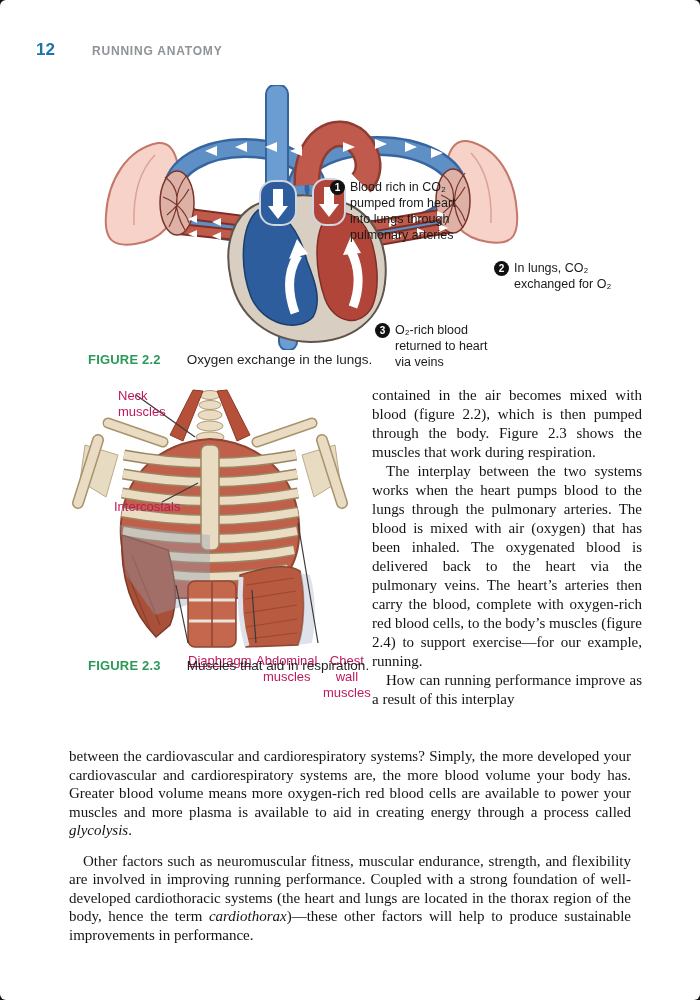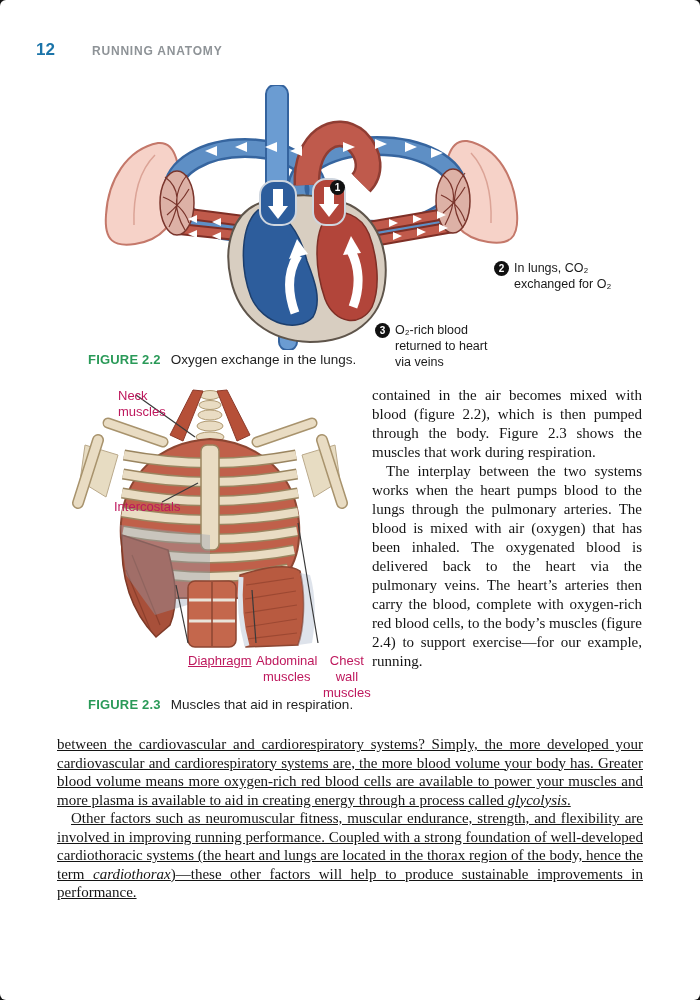--- a/index.html
+++ b/index.html
@@ -31,23 +31,23 @@
   .callout .num{
     flex:0 0 auto;width:15px;height:15px;border-radius:50%;
     background:#111;color:#fff;font-size:10px;font-weight:bold;
     display:flex;align-items:center;justify-content:center;margin-top:1px;
   }
   .callout .lines{font-size:12.5px;line-height:16px;color:#1a1a1a;}
   .co1{left:330px;top:94px;}
   .co2{left:494px;top:175px;}
   .co3{left:375px;top:237px;}
   
-  .caption{position:absolute;display:flex;gap:10px;align-items:flex-end;}
+  .caption{position:absolute;display:flex;gap:26px;align-items:flex-end;}
   .cap22{left:88px;top:352px;}
-  .cap23{left:88px;top:697px;}
+  .cap23{left:88px;top:658px;}
   .caption .flabel{font-size:13px;font-weight:bold;color:#2a9a58;letter-spacing:0.2px;}
   .caption .ftext{font-size:13.5px;color:#1f1f1f;}
   
   .fig23{position:absolute;left:0;top:385px;width:365px;height:310px;}
   .fig23 svg{position:absolute;left:60px;top:0;}
   .figlabel{position:absolute;font-size:13px;line-height:16px;color:#be185d;margin-left:28px;}
   .lb-neck{left:90px;top:3px;}
   .lb-inter{left:86px;top:114px;}
   .lb-diaph{left:160px;top:268px;text-decoration:underline;}
   .lb-abdo{left:228px;top:268px;text-align:center;}
@@ -58,21 +58,21 @@
     font-family:"Liberation Serif","DejaVu Serif",serif;
     font-size:15px;line-height:19px;color:#141414;text-align:justify;
   }
   .coltext p{margin:0;}
   .coltext p.indent{text-indent:14px;}
   .widetext{
     position:absolute;left:57px;top:735px;width:586px;
     font-family:"Liberation Serif","DejaVu Serif",serif;
     font-size:15px;line-height:18.5px;color:#141414;text-align:justify;
   }
-  .widetext p{margin:0;text-decoration:underline;}
+  .widetext p{margin:12px;}
   .widetext p.indent{text-indent:14px;}
   .it{font-style:italic;}
 </style>
 </head>
 <body>
 
 <div class="page">
 
   <div class="page-number">12</div>
   <div class="running-head">RUNNING ANATOMY</div>
@@ -170,20 +170,26 @@
         </g>
         <g fill="#ffffff">
           <path d="M 234,174 L 253,169 L 242,154 Z"></path>
           <path d="M 288,170 L 306,168 L 296,151 Z"></path>
         </g>
       </g>
     </svg>
 
     <div class="callout co1">
       <span class="num">1</span>
+      <div class="lines">
+        <div>Blood rich in CO₂</div>
+        <div>pumped from heart</div>
+        <div>into lungs through</div>
+        <div>pulmonary arteries</div>
+      </div>
     </div>
     <div class="callout co2">
       <span class="num">2</span>
       <div class="lines">
         <div>In lungs, CO₂</div>
         <div>exchanged for O₂</div>
       </div>
     </div>
     <div class="callout co3">
       <span class="num">3</span>
@@ -295,20 +301,21 @@
   </div>
 
   <div class="caption cap23">
     <span class="flabel">FIGURE 2.3</span>
     <span class="ftext">Muscles that aid in respiration.</span>
   </div>
 
   <div class="coltext">
     <p>contained in the air becomes mixed with blood (figure 2.2), which is then pumped through the body. Figure 2.3 shows the muscles that work during respiration.</p>
     <p class="indent">The interplay between the two systems works when the heart pumps blood to the lungs through the pulmonary arteries. The blood is mixed with air (oxygen) that has been inhaled. The oxygenated blood is delivered back to the heart via the pulmonary veins. The heart’s arteries then carry the blood, complete with oxygen-rich red blood cells, to the body’s muscles (figure 2.4) to support exercise—for our example, running.</p>
+    <p class="indent">How can running performance improve as a result of this interplay</p>
   </div>
 
   <div class="widetext">
     <p><span>between the cardiovascular and cardiorespiratory systems? Simply, the more developed your cardiovascular and cardiorespiratory systems are, the more blood volume your body has. Greater blood volume means more oxygen-rich red blood cells are available to power your muscles and more plasma is available to aid in creating energy through a process called </span><span class="it">glycolysis</span><span>.</span></p>
     <p class="indent"><span>Other factors such as neuromuscular fitness, muscular endurance, strength, and flexibility are involved in improving running performance. Coupled with a strong foundation of well-developed cardiothoracic systems (the heart and lungs are located in the thorax region of the body, hence the term </span><span class="it">cardiothorax</span><span>)—these other factors will help to produce sustainable improvements in performance.</span></p>
   </div>
 
 </div>
 
 </body></html>

